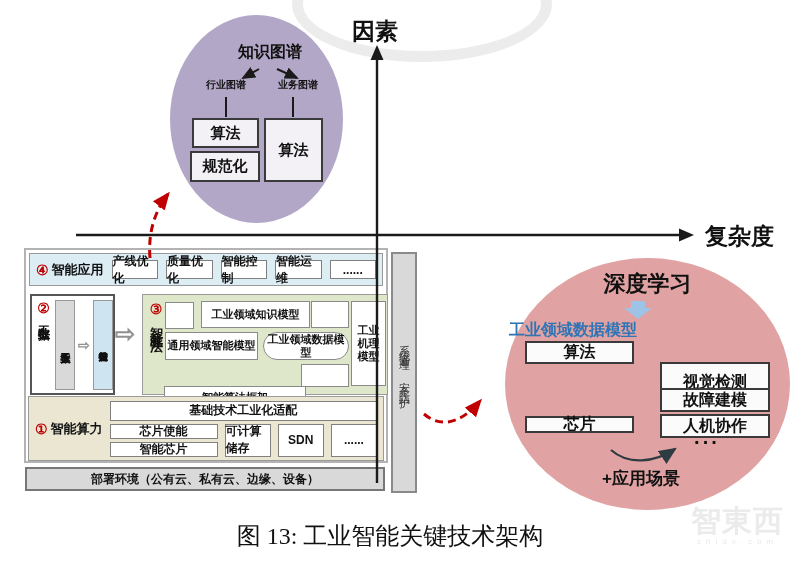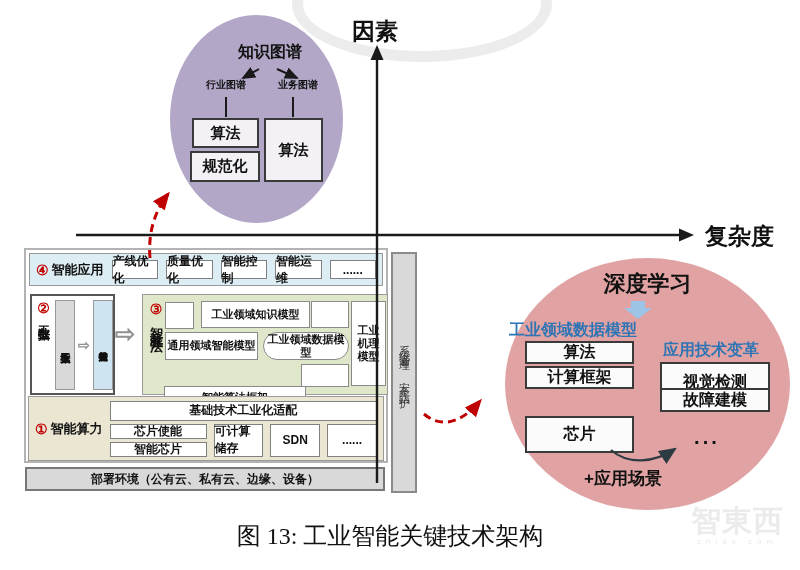--- a/index.html
+++ b/index.html
@@ -69,21 +69,21 @@
   .ab.datam{left:120px;top:37px;width:86px;height:28px;border-radius:14px;}
   .ab.frame{left:21px;top:69px;width:142px;height:23px;margin-top:22px;}
   .ab.eb{left:158px;top:69px;width:48px;height:23px;}
 
   .compute-band{position:absolute;left:2px;top:146px;width:356px;height:65px;background:#eae6d2;
                 border:1px solid #9a9a9a;box-sizing:border-box;display:flex;align-items:center;
                 padding:3px 6px;gap:7px;}
   .compute-grid{flex:1;display:flex;flex-direction:column;gap:3px;justify-content:center;}
   .compute-grid .platform{height:20px;}
   .compute-row{display:flex;gap:7px;height:33px;}
-  .chipstack{display:flex;flex-direction:column;gap:3px;width:97px;}
+  .chipstack{display:flex;flex-direction:column;gap:3px;width:108px;}
   .chipstack .wbox{height:15px;}
   .compute-row .tall{flex:1;height:33px;}
 
   .deploy-band{position:absolute;left:25px;top:467px;width:360px;height:24px;background:#d9d9d9;
                border:2px solid #777;display:flex;align-items:center;justify-content:center;
                font-size:12px;font-weight:bold;z-index:2;box-sizing:border-box;}
   .side-strip{position:absolute;left:391px;top:252px;width:26px;height:241px;background:#d9d9d9;
               border:2px solid #8a8a8a;display:flex;align-items:center;justify-content:center;
               z-index:2;box-sizing:border-box;}
   .side-strip .vtext{font-size:11px;letter-spacing:5px;font-weight:normal;color:#333;}
@@ -97,27 +97,27 @@
   .dl-head{position:absolute;left:624px;top:308px;width:0;height:0;border-left:14px solid transparent;
            border-right:14px solid transparent;border-top:11px solid #9dc3e6;z-index:2;}
   .dl-heading{position:absolute;font-weight:bold;color:#2e75b6;z-index:2;}
   .dl-heading.base{left:509px;top:320px;font-size:16px;}
   .dl-heading.app{left:663px;top:340px;font-size:16px;}
   .dl-box{position:absolute;background:#fcfbfb;border:2px solid #3a3a3a;display:flex;align-items:center;
           justify-content:center;font-size:16px;font-weight:bold;z-index:2;box-sizing:border-box;}
   .dl-b0{left:525px;top:341px;width:109px;height:23px;}
   .dl-b1{left:525px;top:366px;width:109px;height:23px;}
   .dl-b2{left:525px;top:391px;width:109px;height:23px;}
-  .dl-b3{left:525px;top:416px;width:109px;height:37px;}
+  .dl-b3{left:525px;top:416px;width:109px;height:17px;}
   .dl-a0{left:660px;top:362px;width:110px;height:40px;}
   .dl-a1{left:660px;top:388px;width:110px;height:24px;}
   .dl-a2{left:660px;top:414px;width:110px;height:24px;}
   .dl-ellipsis{position:absolute;left:694px;top:431px;font-size:20px;font-weight:bold;
                letter-spacing:2px;z-index:2;}
-  .dl-scene{position:absolute;left:584px;top:467px;font-size:17px;font-weight:bold;z-index:2;}
+  .dl-scene{position:absolute;left:602px;top:467px;font-size:17px;font-weight:bold;z-index:2;}
 
   .overlay{position:absolute;left:0;top:0;z-index:6;pointer-events:none;}
 
   .caption{position:absolute;left:0;top:520px;width:780px;text-align:center;
            font-family:"Liberation Serif",serif;font-size:24px;z-index:3;}
 
   .wm{position:absolute;left:680px;top:504px;width:115px;text-align:center;z-index:1;}
   .wm-brand{font-size:30px;font-weight:bold;color:#ebebeb;letter-spacing:1px;line-height:1.1;}
   .wm-domain{font-size:8px;letter-spacing:5px;color:#e9e9e9;}
 </style>
@@ -204,26 +204,25 @@
 
   <div class="side-strip">
     <span class="vtext">系统管理&amp;安全防护…</span>
   </div>
 
   <div class="dl-ellipse"></div>
   <div class="dl-title">深度学习</div>
   <div class="dl-stem"></div>
   <div class="dl-head"></div>
   <div class="dl-heading base">工业领域数据模型</div>
-  <div class="dl-heading app">应用技术变革</div>
   <div class="dl-box dl-b0">算法</div>
-  <div class="dl-box dl-b1">计算框架</div>
   <div class="dl-box dl-b3">芯片</div>
   <div class="dl-box dl-a0">视觉检测</div>
   <div class="dl-box dl-a1">故障建模</div>
+  <div class="dl-box dl-a2">人机协作</div>
   <div class="dl-ellipsis">···</div>
   <div class="dl-scene">+应用场景</div>
 
   <svg class="overlay" width="800" height="570">
     <defs>
       <marker id="mBlack" markerWidth="9" markerHeight="8" refX="6" refY="3" orient="auto" markerUnits="strokeWidth">
         <path d="M0,0 L7,3 L0,6 z" fill="#1a1a1a"></path>
       </marker>
       <marker id="mRed" markerWidth="8" markerHeight="7" refX="5" refY="2.5" orient="auto" markerUnits="strokeWidth">
         <path d="M0,0 L6,2.5 L0,5 z" fill="#c00000"></path>

